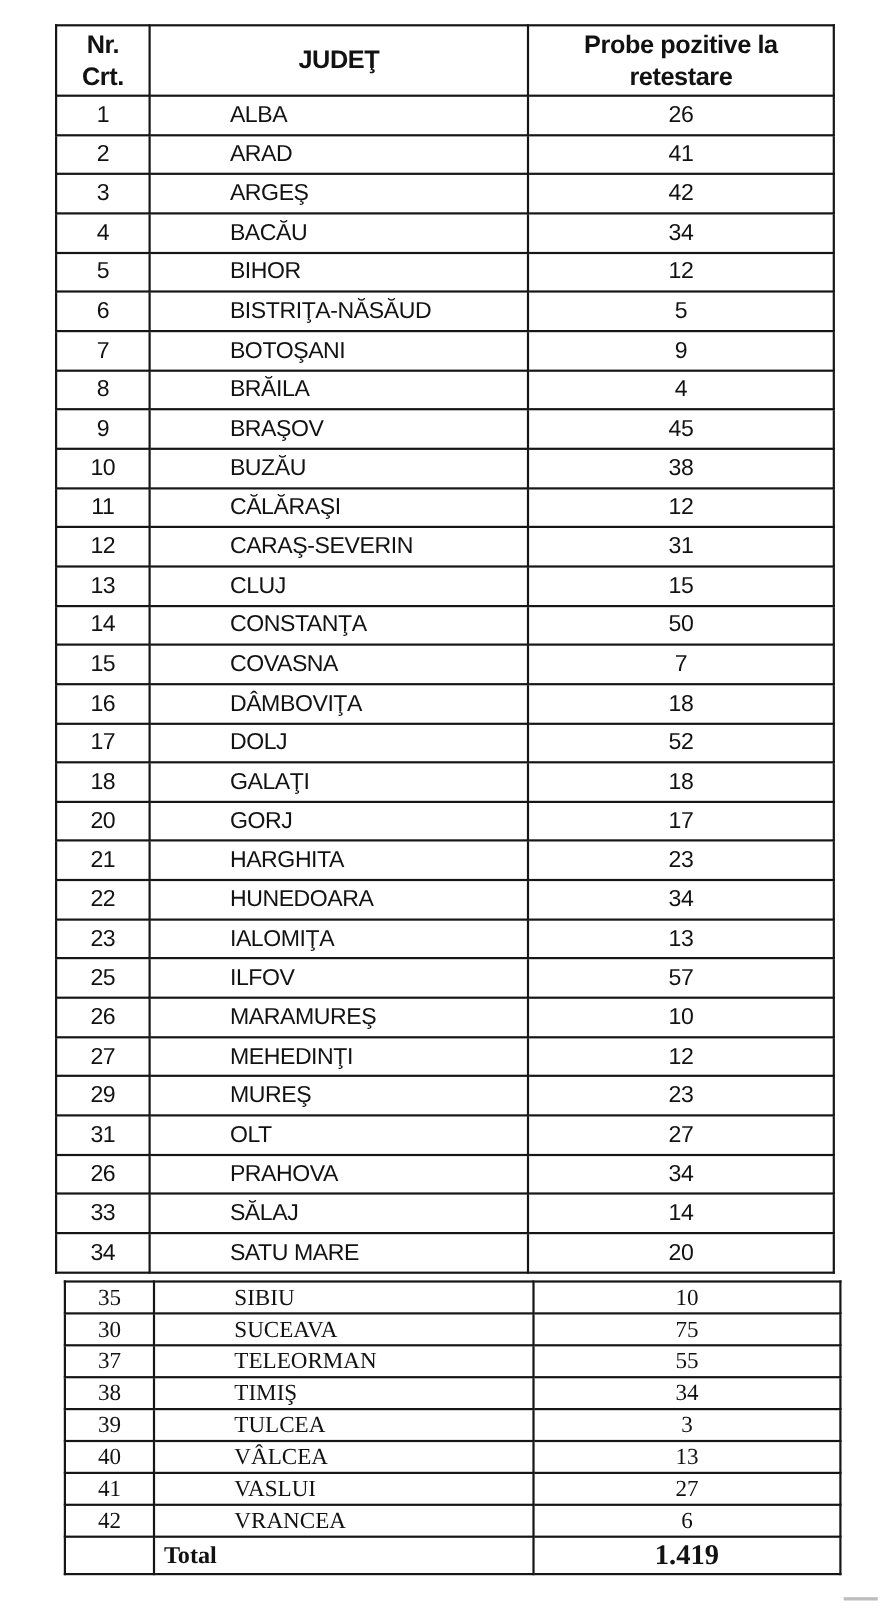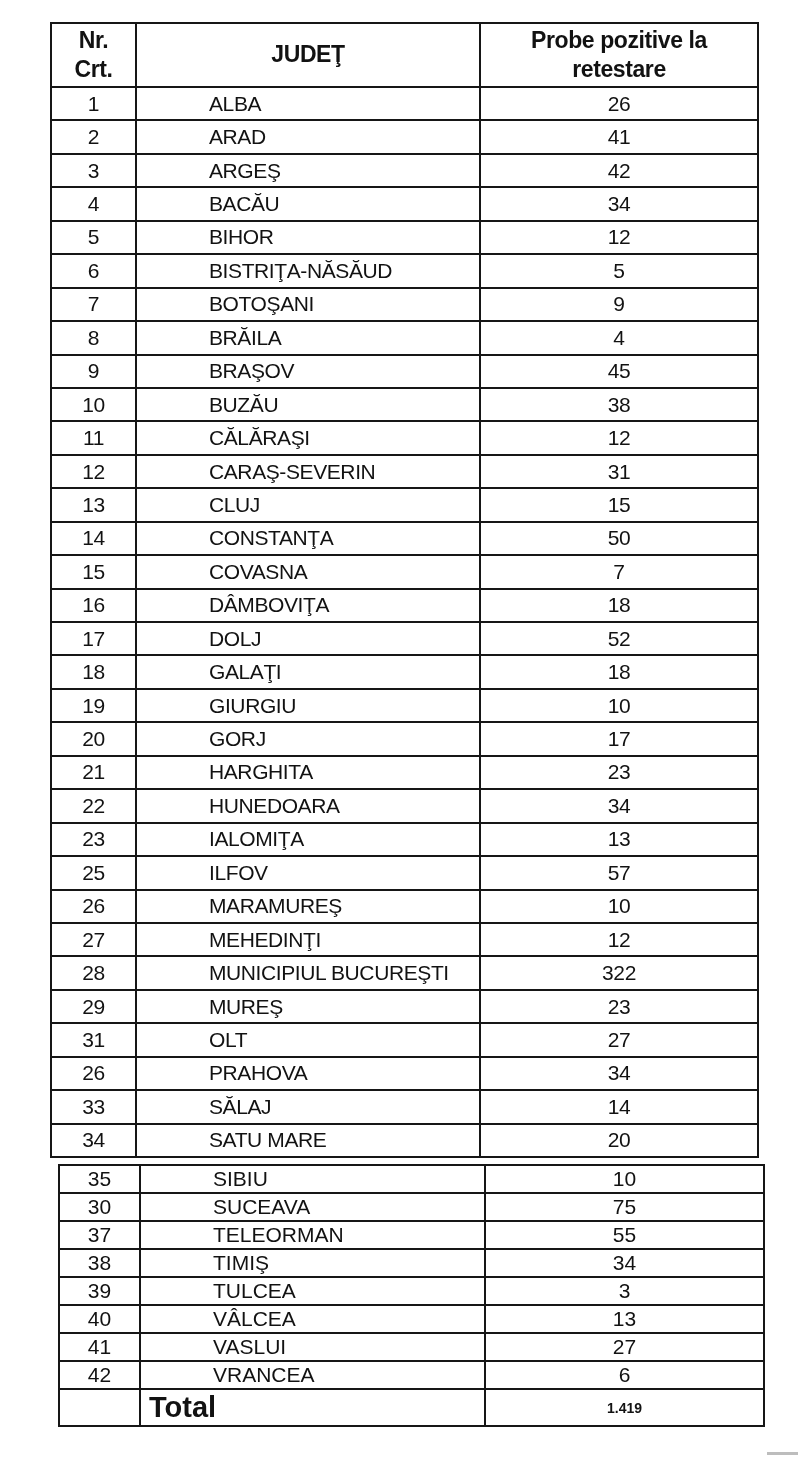--- a/index.html
+++ b/index.html
@@ -42,45 +42,46 @@
     letter-spacing: -0.4px;
   }
   th.h-nr { white-space: pre-line; }
   th.h-probe { padding: 0 12px; }
   
   #t2 {
     left: 58px;
     top: 1164px;
     width: 705px;
     height: 258px;
+    font-family: Liberation Serif, serif;
   }
   
   .c1 {
     text-align: center;
     font-size: 21px;
   }
   .c2 {
     text-align: left;
     padding-left: 72px;
     font-size: 21px;
   }
   .c3 {
     text-align: center;
     font-size: 21px;
   }
   .total-label {
     font-weight: bold;
-    font-size: 29px;
+    font-size: 22px;
     text-align: left;
     padding-left: 8px;
     letter-spacing: 0;
   }
   .total-value {
     font-weight: bold;
-    font-size: 14px;
+    font-size: 26px;
     text-align: center;
   }
   
   .artifact {
     position: absolute;
     left: 767px;
     top: 1452px;
     width: 31px;
     height: 3px;
     background: #bdbdbd;
@@ -188,25 +189,20 @@
     <td class="c1">17</td>
     <td class="c2">DOLJ</td>
     <td class="c3">52</td>
   </tr>
       <tr>
     <td class="c1">18</td>
     <td class="c2">GALAŢI</td>
     <td class="c3">18</td>
   </tr>
       <tr>
-    <td class="c1">19</td>
-    <td class="c2">GIURGIU</td>
-    <td class="c3">10</td>
-  </tr>
-      <tr>
     <td class="c1">20</td>
     <td class="c2">GORJ</td>
     <td class="c3">17</td>
   </tr>
       <tr>
     <td class="c1">21</td>
     <td class="c2">HARGHITA</td>
     <td class="c3">23</td>
   </tr>
       <tr>
@@ -226,25 +222,20 @@
   </tr>
       <tr>
     <td class="c1">26</td>
     <td class="c2">MARAMUREŞ</td>
     <td class="c3">10</td>
   </tr>
       <tr>
     <td class="c1">27</td>
     <td class="c2">MEHEDINŢI</td>
     <td class="c3">12</td>
-  </tr>
-      <tr>
-    <td class="c1">28</td>
-    <td class="c2">MUNICIPIUL BUCUREŞTI</td>
-    <td class="c3">322</td>
   </tr>
       <tr>
     <td class="c1">29</td>
     <td class="c2">MUREŞ</td>
     <td class="c3">23</td>
   </tr>
       <tr>
     <td class="c1">31</td>
     <td class="c2">OLT</td>
     <td class="c3">27</td>

